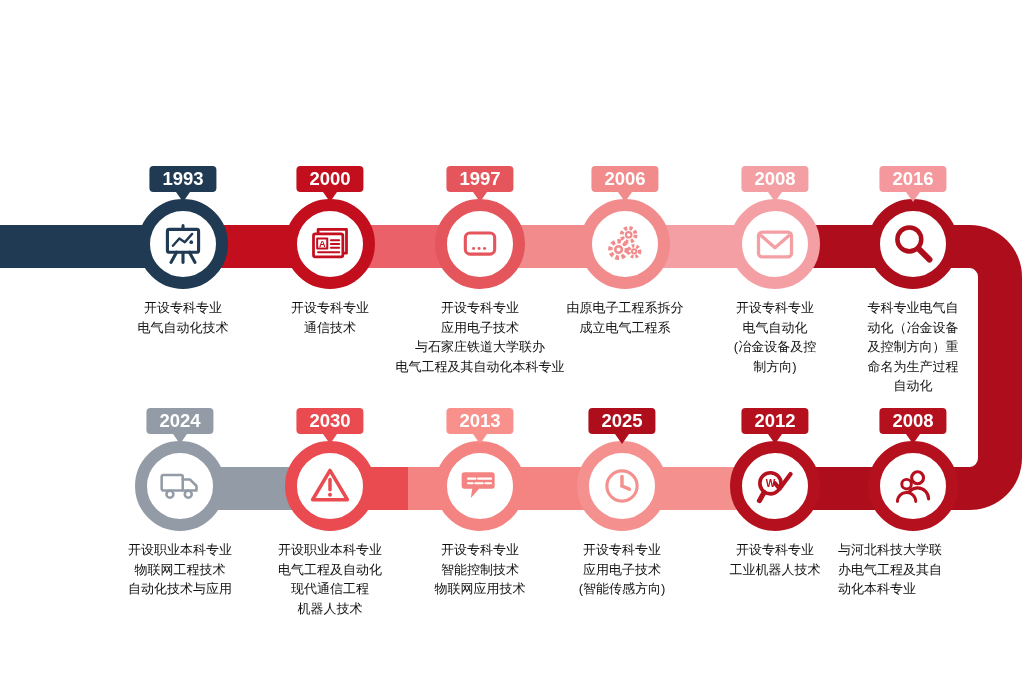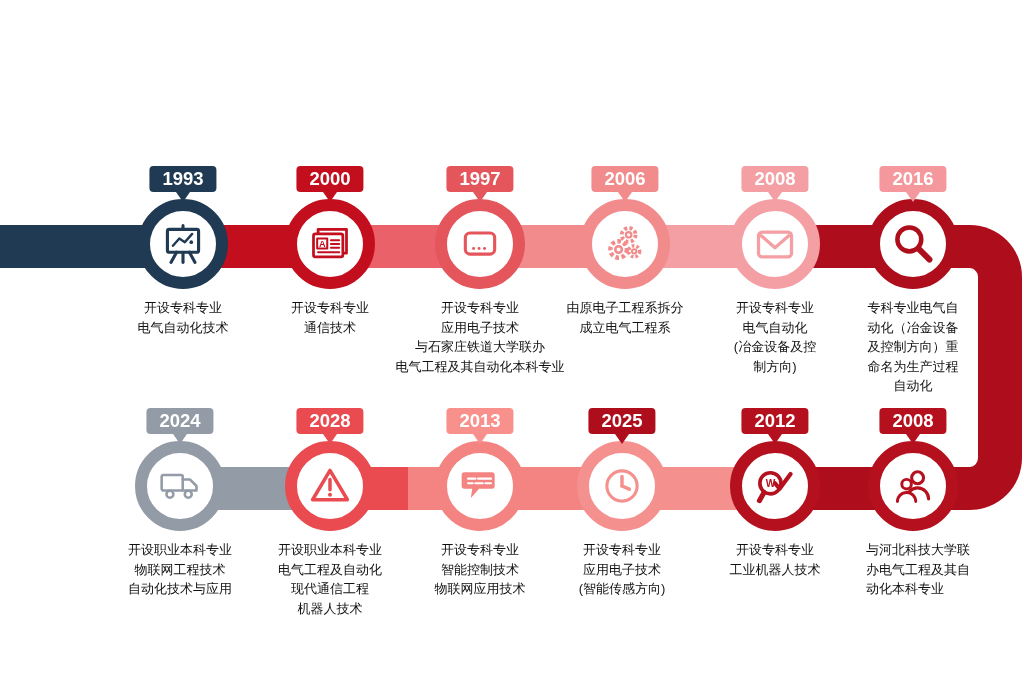--- a/index.html
+++ b/index.html
@@ -41,21 +41,21 @@
     border:12px solid var(--ring);color:var(--ring);
     display:flex;align-items:center;justify-content:center;
   }
   .circle svg{width:44px;height:44px;display:block;}
   .desc{
     position:absolute;left:0;top:132px;transform:translateX(-50%);
     width:200px;text-align:center;white-space:pre-line;
     font-size:13px;line-height:19.5px;font-weight:400;color:#111111;
   }
   .desc.wide{width:224px;}
-  .desc.leftalign{text-align:left;width:150px;margin-left:28px;}
+  .desc.leftalign{text-align:left;width:150px;}
 </style>
 </head>
 <body>
 
 <div id="canvas">
 
 
   <div class="seg top" style="left: 0px; width: 185px; background: rgb(31, 58, 82);"></div>
   <div class="seg top" style="left: 185px; width: 145px; background: rgb(195, 14, 30);"></div>
   <div class="seg top" style="left: 330px; width: 150px; background: rgb(235, 97, 105);"></div>
@@ -183,21 +183,21 @@
         <circle cx="13" cy="33" r="3.8" fill="#ffffff"></circle>
         <circle cx="33" cy="33" r="3.8" fill="#ffffff"></circle>
       </svg>
     </div>
     <div class="desc">开设职业本科专业
 物联网工程技术
 自动化技术与应用</div>
   </div>
 
   <div class="node row-bot" style="left: 330px; --badge: #e94b50; --ring: #e94b50;">
-    <div class="badge">2028</div>
+    <div class="badge">2030</div>
     <i class="tail"></i>
     <div class="circle">
       <svg viewBox="0 0 48 48" stroke="currentColor" fill="none" stroke-width="3.8" stroke-linecap="round" stroke-linejoin="round">
         <path d="M24 7 L43 39 H5 Z"></path>
         <line x1="24" y1="17" x2="24" y2="28"></line>
         <circle cx="24" cy="33.5" r="2.2" fill="currentColor" stroke="none"></circle>
       </svg>
     </div>
     <div class="desc">开设职业本科专业
 电气工程及自动化

